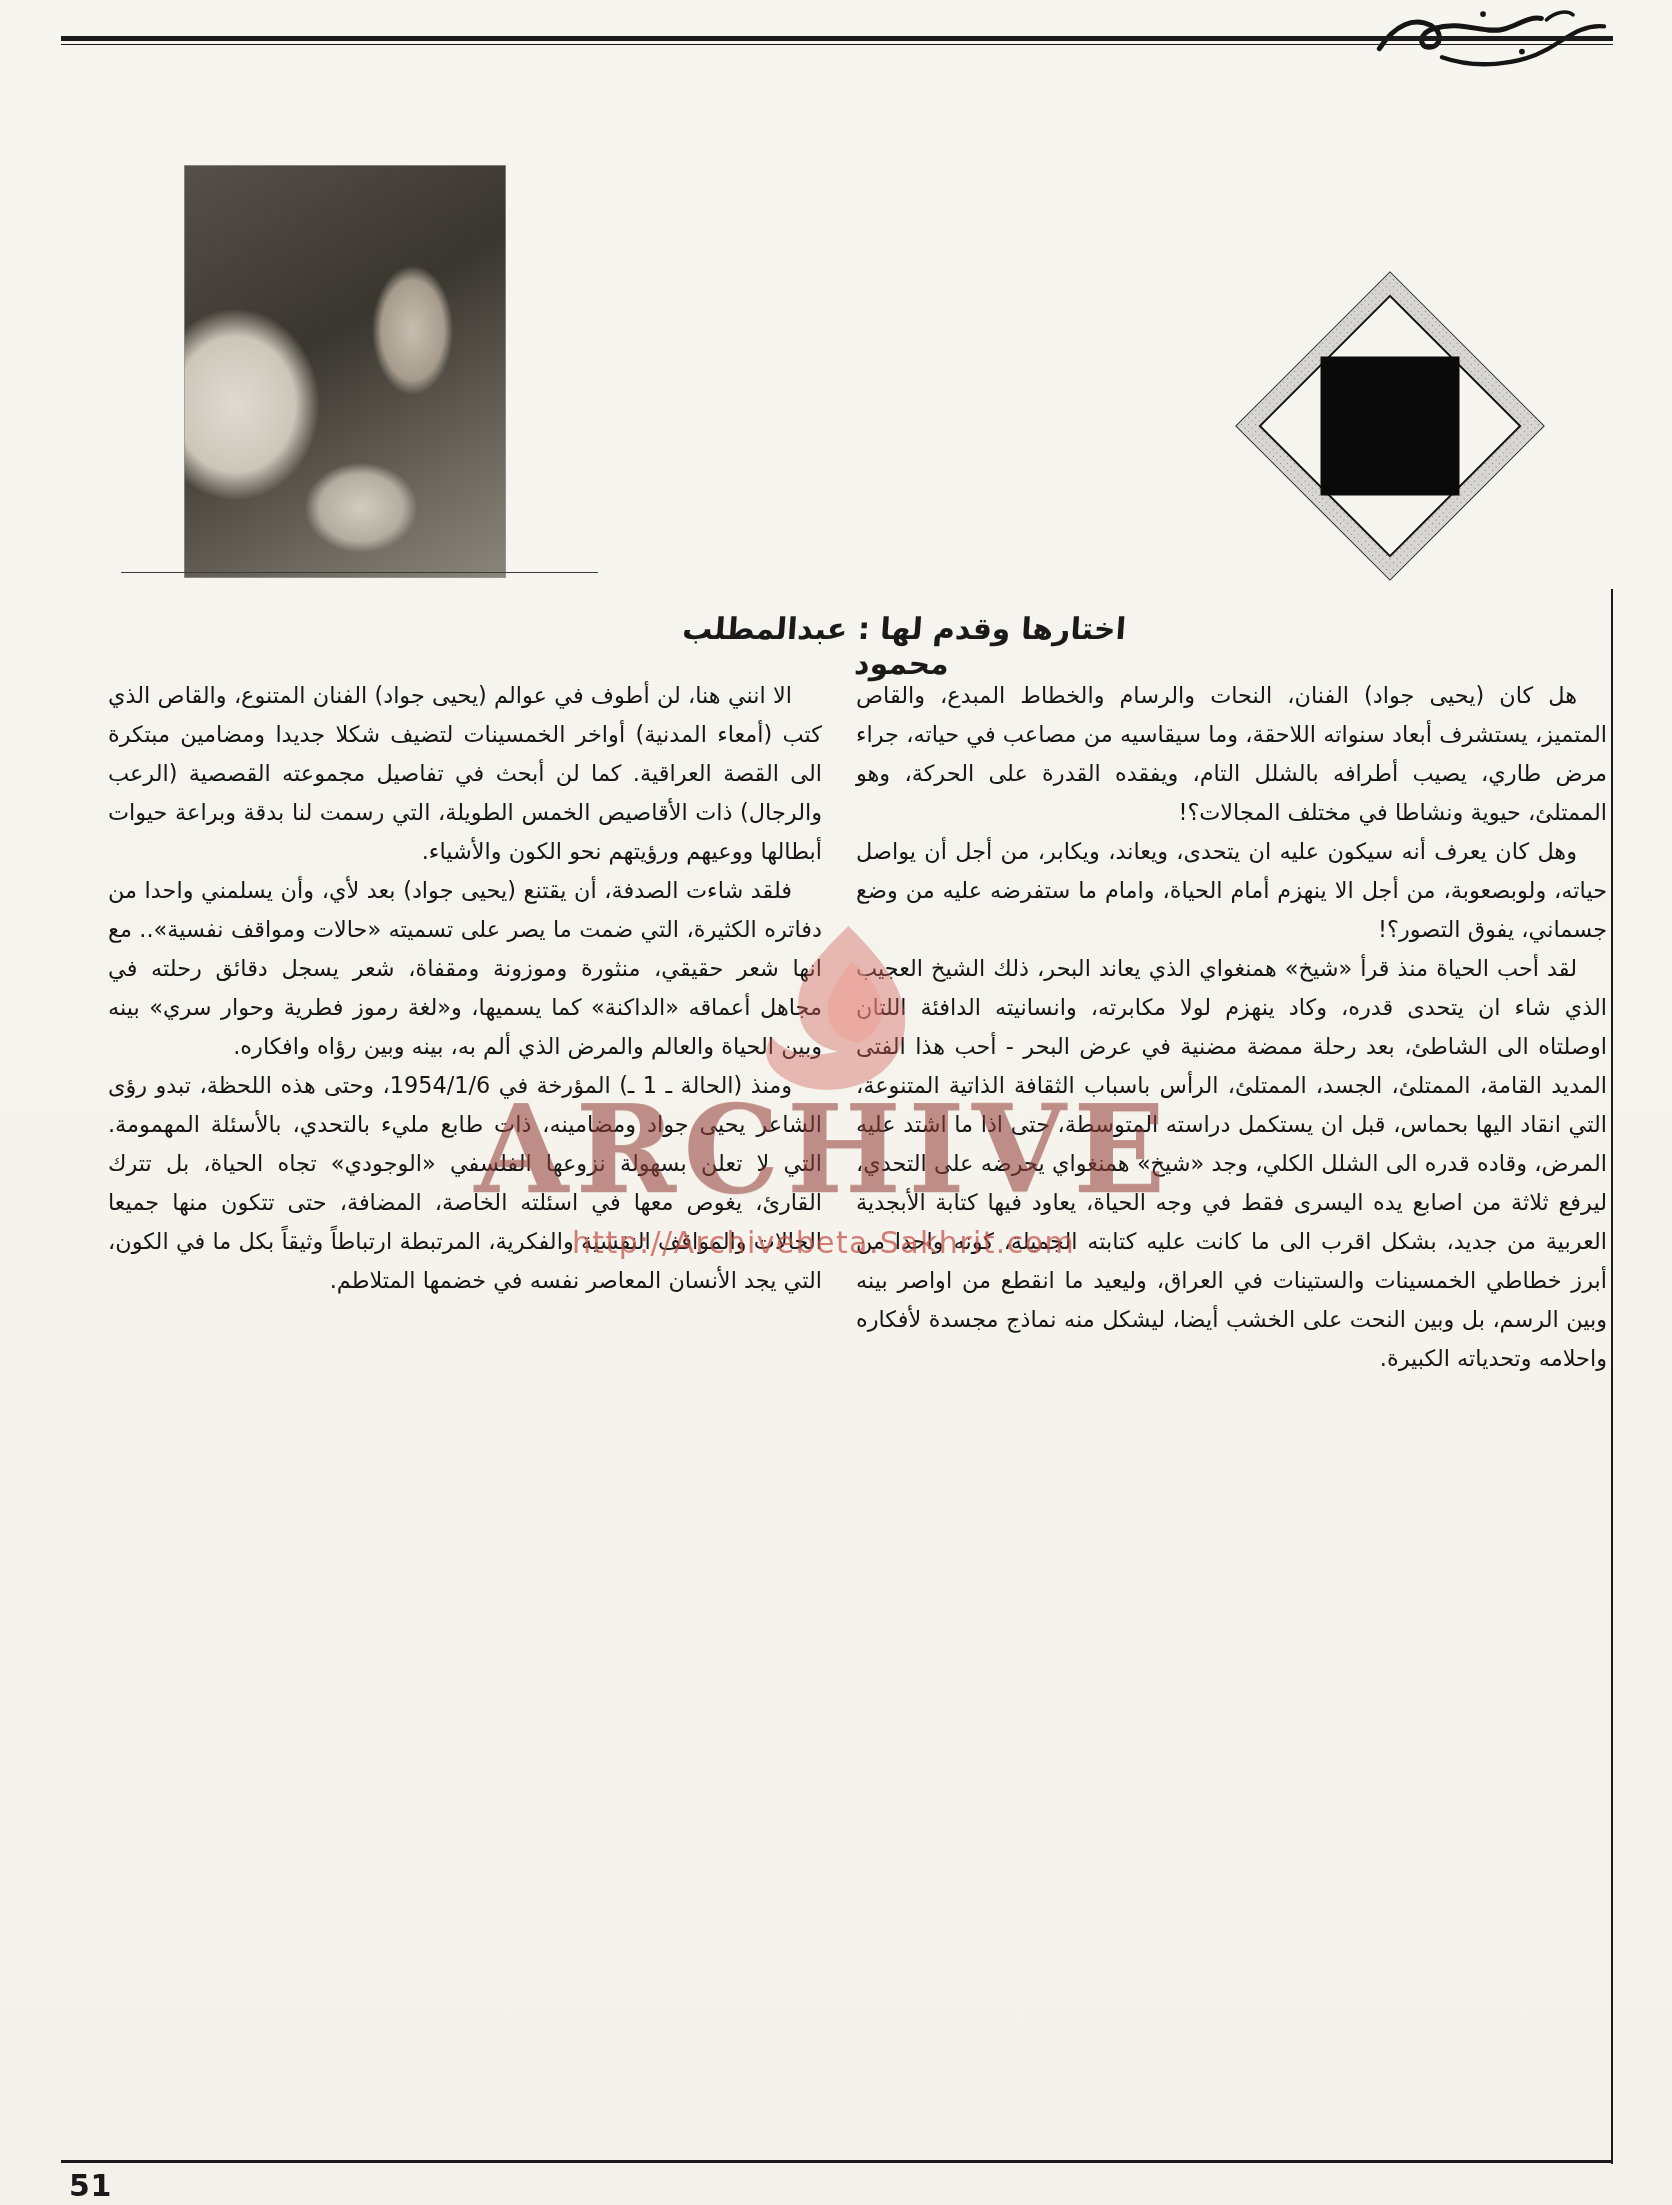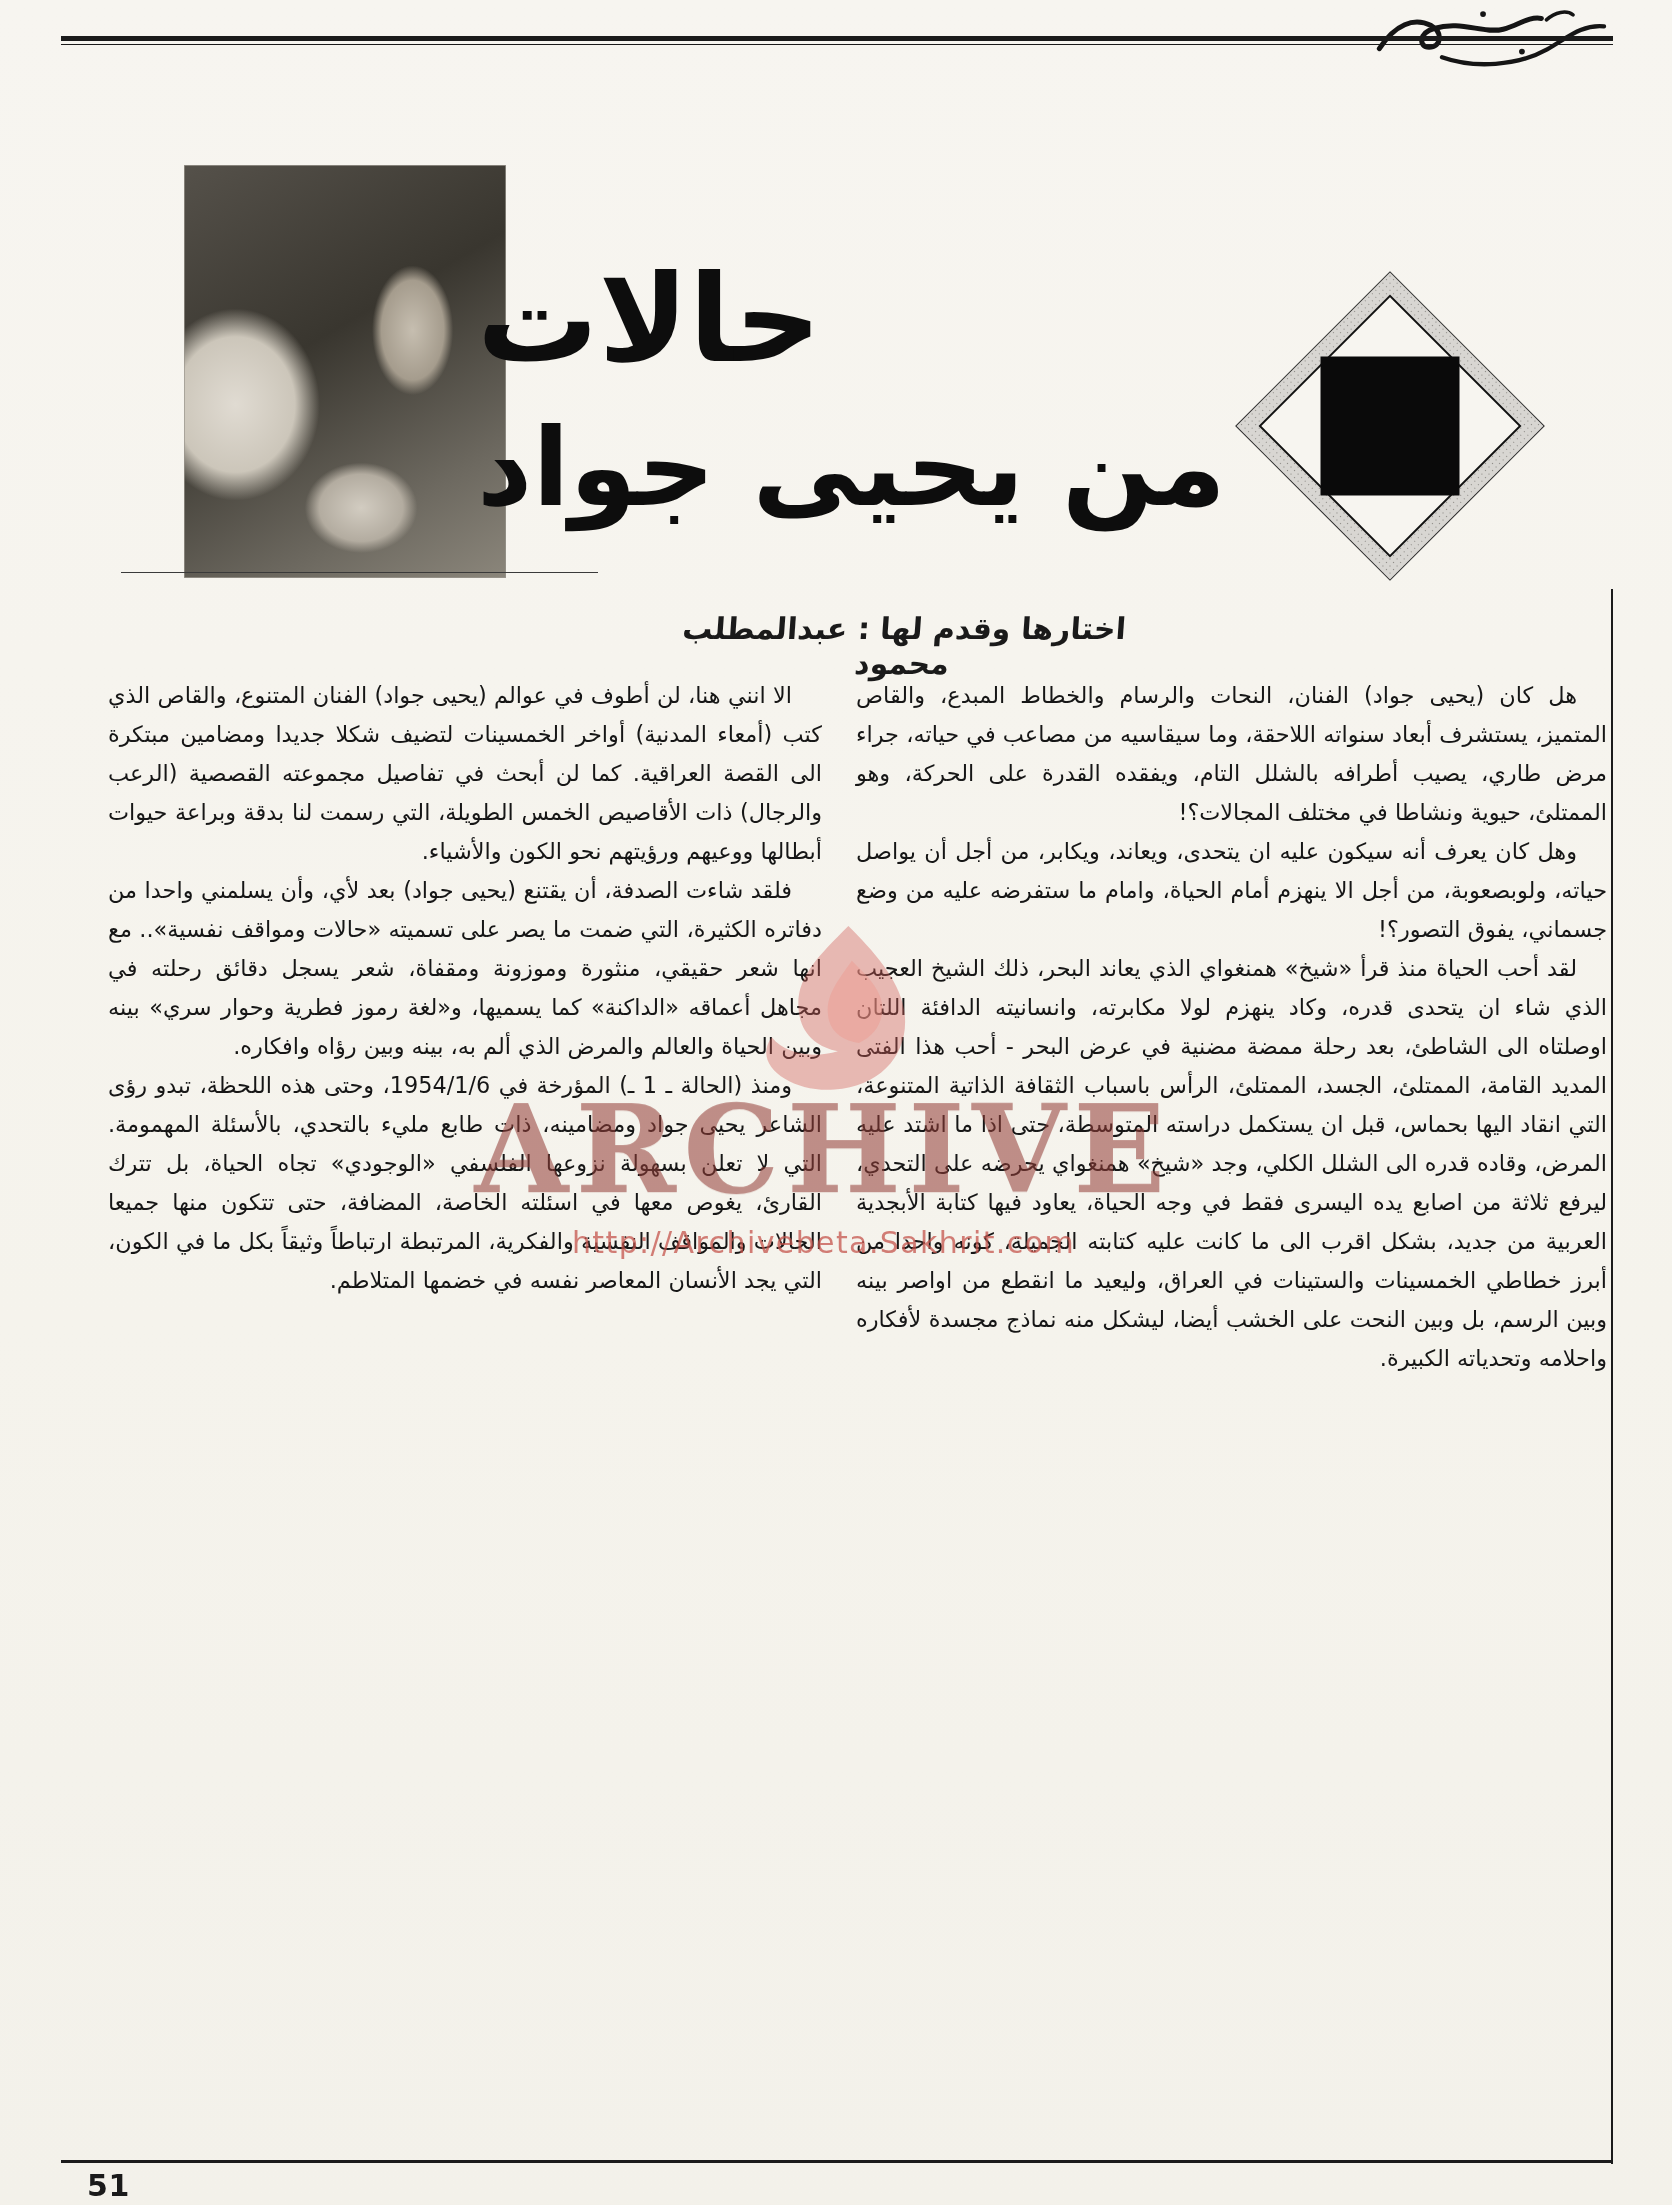--- a/index.html
+++ b/index.html
@@ -19,21 +19,21 @@
     position:absolute;left:61px;top:36px;width:1552px;height:10px;
     border-top:5px solid #1b1b1b;
   }
   .top-rule::after{
     content:"";position:absolute;left:0;top:2.9px;width:100%;height:1.4px;background:#1b1b1b;
   }
   .right-rule{position:absolute;left:1611px;top:589px;width:2.2px;height:1575px;background:#1b1b1b;}
   .bottom-rule{position:absolute;left:61px;top:2160px;width:1552px;height:2.9px;background:#1b1b1b;}
   .byline-rule{position:absolute;left:121px;top:572px;width:477px;height:1.4px;background:#3a3a3a;}
   .page-number{
-    position:absolute;left:87px;top:2168px;
+    position:absolute;left:69px;top:2168px;
     font-size:30px;font-weight:bold;letter-spacing:0.7px;
   }
   
   .masthead{position:absolute;left:1373px;top:4.3px;width:246px;height:72px;}
   
   .photo{
     position:absolute;left:184px;top:165px;width:322px;height:413px;
     background:
       radial-gradient(ellipse 76px 61px at 55% 83%, #d2ccc1 0%, #b3aca0 55%, rgba(0,0,0,0) 74%),
       radial-gradient(ellipse 52px 83px at 71% 40%, #c6beb0 0%, #a59c8d 60%, rgba(0,0,0,0) 78%),
@@ -118,24 +118,20 @@
   <div class="bottom-rule"></div>
 
   <div class="photo"></div>
 
   <div class="diamond-art">
     <div class="diamond-outer"></div>
     <div class="diamond-inner"></div>
     <div class="black-square"></div>
   </div>
 
-  <div class="title">
-    <div class="l1">حالات</div>
-    <div class="l2">من يحيى جواد</div>
-  </div>
 
   <div class="byline-rule"></div>
   <div class="byline">اختارها وقدم لها : عبدالمطلب محمود</div>
 
   <div class="col col-right">
     <p>هل كان (يحيى جواد) الفنان، النحات والرسام والخطاط المبدع، والقاص المتميز، يستشرف أبعاد سنواته اللاحقة، وما سيقاسيه من مصاعب في حياته، جراء مرض طاري، يصيب أطرافه بالشلل التام، ويفقده القدرة على الحركة، وهو الممتلئ، حيوية ونشاطا في مختلف المجالات؟!</p>
     <p>وهل كان يعرف أنه سيكون عليه ان يتحدى، ويعاند، ويكابر، من أجل أن يواصل حياته، ولوبصعوبة، من أجل الا ينهزم أمام الحياة، وامام ما ستفرضه عليه من وضع جسماني، يفوق التصور؟!</p>
     <p>لقد أحب الحياة منذ قرأ «شيخ» همنغواي الذي يعاند البحر، ذلك الشيخ العجيب الذي شاء ان يتحدى قدره، وكاد ينهزم لولا مكابرته، وانسانيته الدافئة اللتان اوصلتاه الى الشاطئ، بعد رحلة ممضة مضنية في عرض البحر - أحب هذا الفتى المديد القامة، الممتلئ، الجسد، الممتلئ، الرأس باسباب الثقافة الذاتية المتنوعة، التي انقاد اليها بحماس، قبل ان يستكمل دراسته المتوسطة، حتى اذا ما اشتد عليه المرض، وقاده قدره الى الشلل الكلي، وجد «شيخ» همنغواي يحرضه على التحدي، ليرفع ثلاثة من اصابع يده اليسرى فقط في وجه الحياة، يعاود فيها كتابة الأبجدية العربية من جديد، بشكل اقرب الى ما كانت عليه كتابته الجميلة، كونه واحدا من أبرز خطاطي الخمسينات والستينات في العراق، وليعيد ما انقطع من اواصر بينه وبين الرسم، بل وبين النحت على الخشب أيضا، ليشكل منه نماذج مجسدة لأفكاره واحلامه وتحدياته الكبيرة.</p>
   </div>
 

